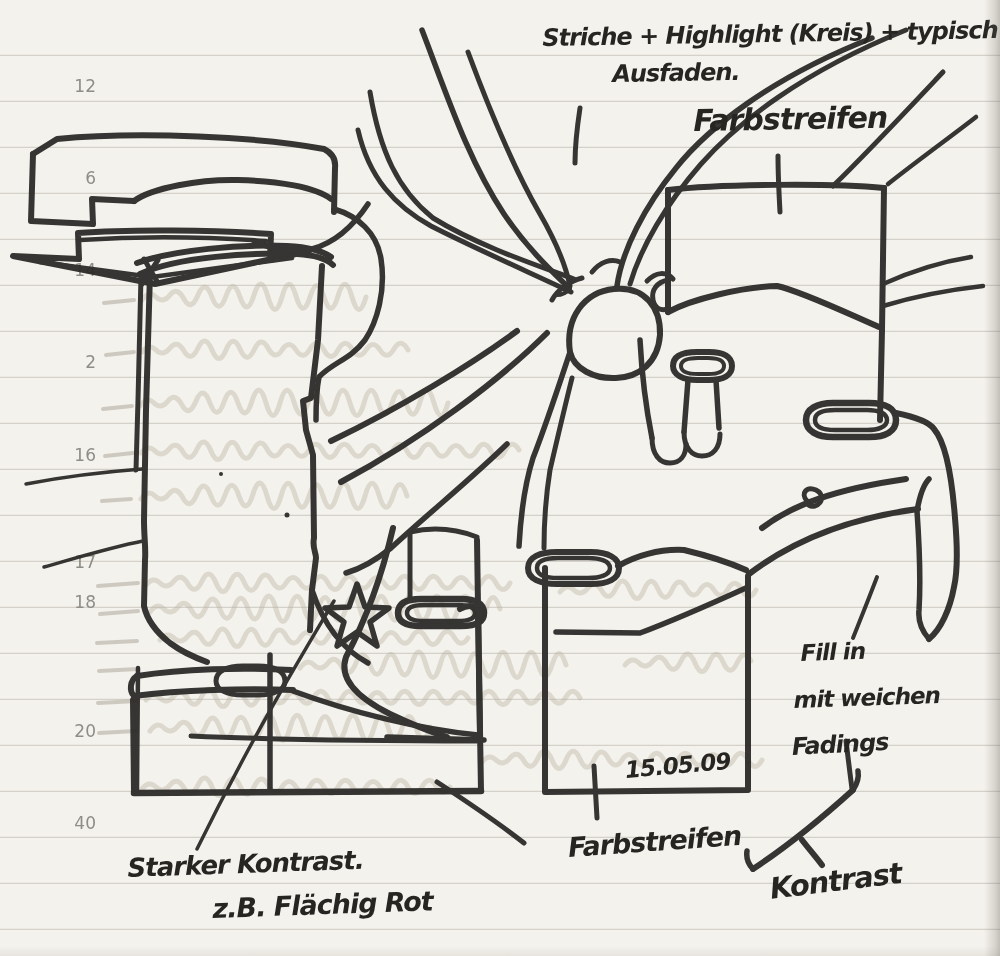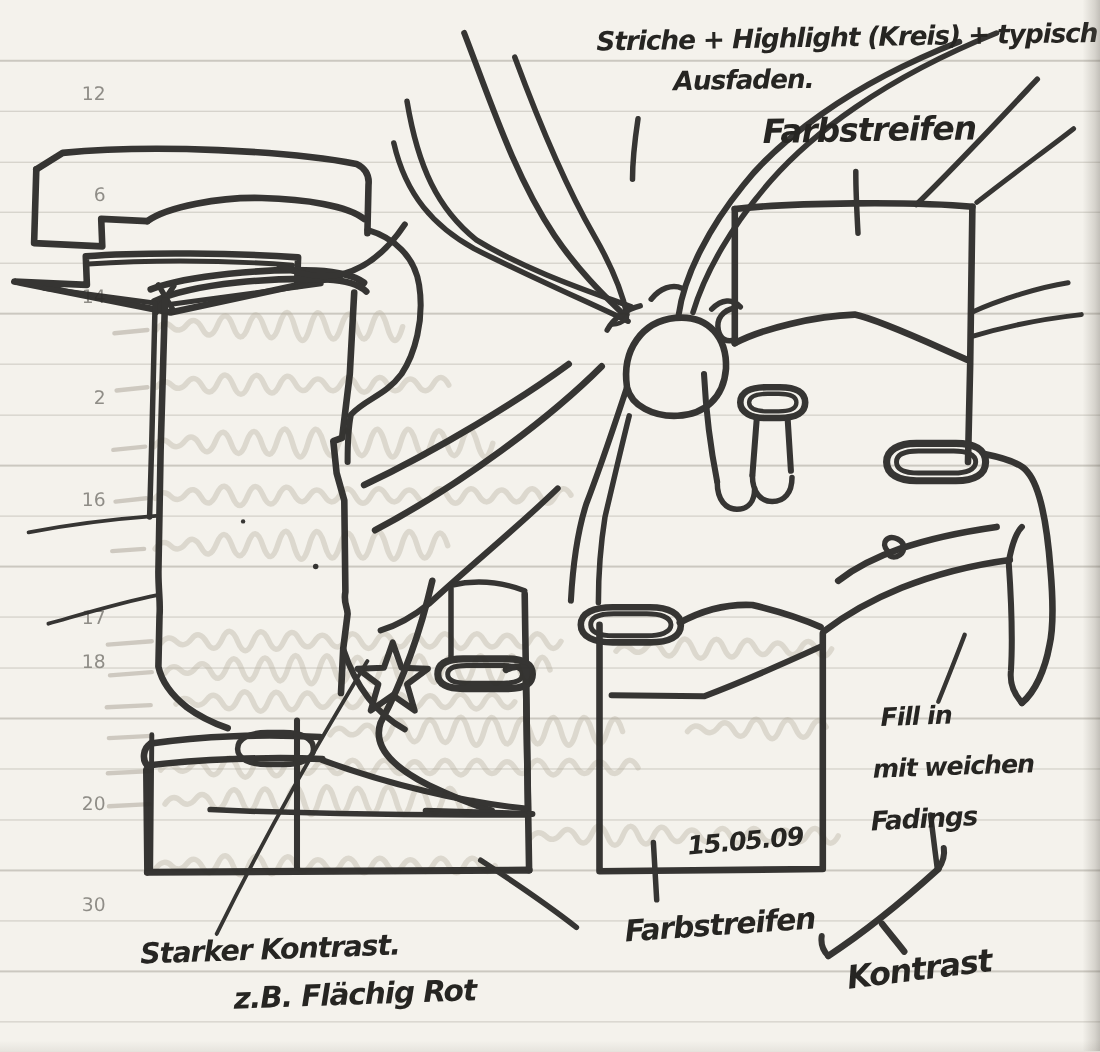--- a/index.html
+++ b/index.html
@@ -35,21 +35,21 @@
   <div class="rules"></div>
 
   <span class="hw margin-num" style="left:70px;top:76px">12</span>
   <span class="hw margin-num" style="left:70px;top:168px">6</span>
   <span class="hw margin-num" style="left:70px;top:260px">14</span>
   <span class="hw margin-num" style="left:70px;top:352px">2</span>
   <span class="hw margin-num" style="left:70px;top:445px">16</span>
   <span class="hw margin-num" style="left:70px;top:552px">17</span>
   <span class="hw margin-num" style="left:70px;top:592px">18</span>
   <span class="hw margin-num" style="left:70px;top:721px">20</span>
-  <span class="hw margin-num" style="left:70px;top:813px">30</span>
+  <span class="hw margin-num" style="left:70px;top:813px">40</span>
 
   <svg class="sketch" width="1000" height="956" viewBox="0 0 1000 956">
 
     <g stroke="#b9b2a2" fill="none" stroke-width="5" stroke-linecap="round" opacity="0.40">
       <path d="M142,300 q7,-10 14,-3 t14,-2 t14,4 t14,-4 t14,2 t14,-1 t14,1 t14,-2 t14,2 t14,0 t14,-1 t14,1 t14,0 t14,-1 t14,1 t14,0"></path>
       <path d="M142,352 q7,-9 14,-2 t14,-2 t14,3 t14,-3 t14,2 t14,0 t14,-1 t14,1 t14,-2 t14,2 t14,0 t14,-1 t14,1 t14,0 t14,-1 t14,1 t14,0 t14,-1 t14,1"></path>
       <path d="M140,406 q7,-10 14,-3 t14,-2 t14,4 t14,-4 t14,2 t14,-1 t14,1 t14,-2 t14,2 t14,0 t14,-1 t14,1 t14,0 t14,-1 t14,1 t14,0 t14,-1 t14,1 t14,0 t14,-1 t14,1 t14,0"></path>
       <path d="M141,453 q7,-9 14,-2 t14,-2 t14,3 t14,-3 t14,2 t14,0 t14,-1 t14,1 t14,-2 t14,2 t14,0 t14,-1 t14,1 t14,0 t14,-1 t14,1 t14,0 t14,-1 t14,1 t14,0 t14,-1 t14,1 t14,0 t14,-1 t14,1 t14,0 t14,-1"></path>
       <path d="M141,499 q7,-10 14,-3 t14,-2 t14,4 t14,-4 t14,2 t14,-1 t14,1 t14,-2 t14,2 t14,0 t14,-1 t14,1 t14,0 t14,-1 t14,1 t14,0 t14,-1 t14,1 t14,0"></path>
       <path d="M146,585 q7,-9 14,-2 t14,-2 t14,3 t14,-3 t14,2 t14,0 t14,-1 t14,1 t14,-2 t14,2 t14,0 t14,-1 t14,1 t14,0 t14,-1 t14,1 t14,0 t14,-1 t14,1 t14,0 t14,-1 t14,1 t14,0 t14,-1 t14,1 t14,0"></path>

